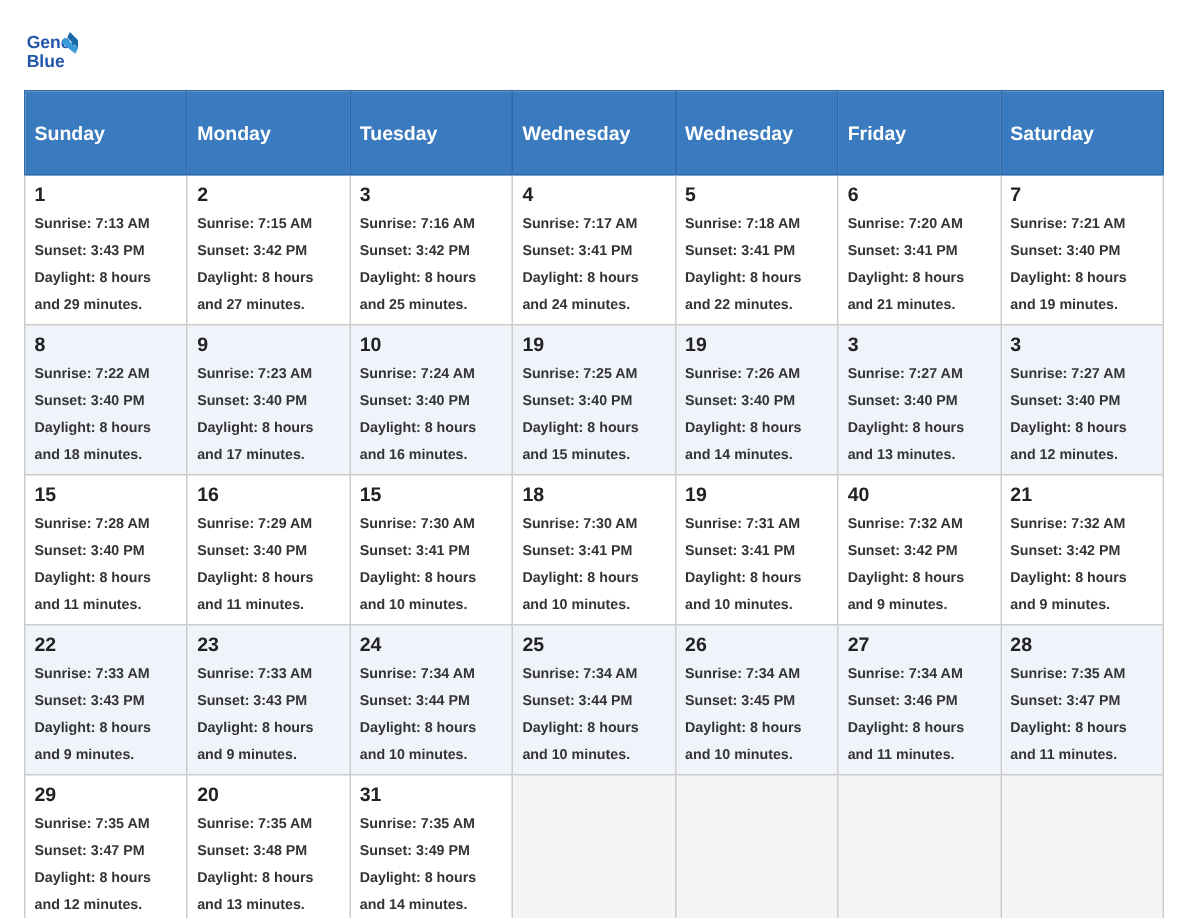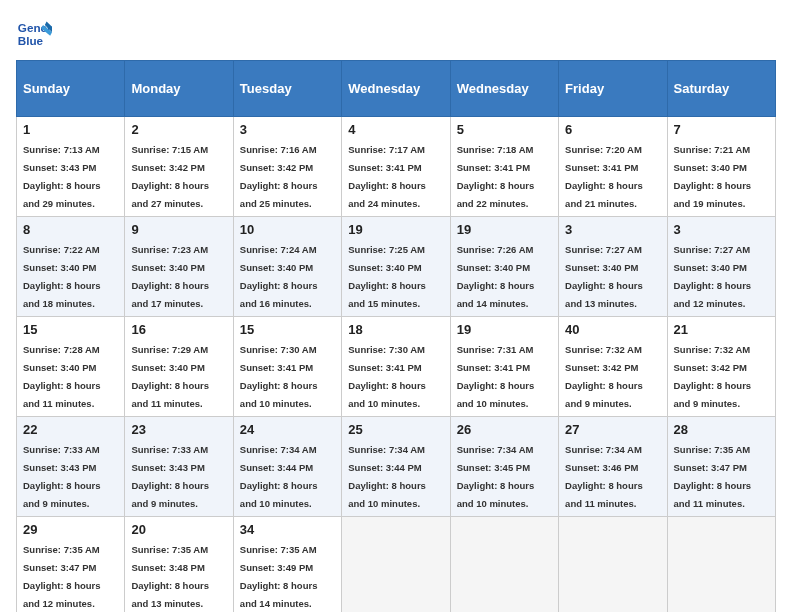--- a/index.html
+++ b/index.html
@@ -145,20 +145,20 @@
         <td><span class="day-num">23</span><span class="cell-text">Sunrise: 7:33 AM<br>Sunset: 3:43 PM<br>Daylight: 8 hours and 9 minutes.</span></td>
         <td><span class="day-num">24</span><span class="cell-text">Sunrise: 7:34 AM<br>Sunset: 3:44 PM<br>Daylight: 8 hours and 10 minutes.</span></td>
         <td><span class="day-num">25</span><span class="cell-text">Sunrise: 7:34 AM<br>Sunset: 3:44 PM<br>Daylight: 8 hours and 10 minutes.</span></td>
         <td><span class="day-num">26</span><span class="cell-text">Sunrise: 7:34 AM<br>Sunset: 3:45 PM<br>Daylight: 8 hours and 10 minutes.</span></td>
         <td><span class="day-num">27</span><span class="cell-text">Sunrise: 7:34 AM<br>Sunset: 3:46 PM<br>Daylight: 8 hours and 11 minutes.</span></td>
         <td><span class="day-num">28</span><span class="cell-text">Sunrise: 7:35 AM<br>Sunset: 3:47 PM<br>Daylight: 8 hours and 11 minutes.</span></td>
       </tr>
       <tr>
         <td><span class="day-num">29</span><span class="cell-text">Sunrise: 7:35 AM<br>Sunset: 3:47 PM<br>Daylight: 8 hours and 12 minutes.</span></td>
         <td><span class="day-num">20</span><span class="cell-text">Sunrise: 7:35 AM<br>Sunset: 3:48 PM<br>Daylight: 8 hours and 13 minutes.</span></td>
-        <td><span class="day-num">34</span><span class="cell-text">Sunrise: 7:35 AM<br>Sunset: 3:49 PM<br>Daylight: 8 hours and 14 minutes.</span></td>
+        <td><span class="day-num">31</span><span class="cell-text">Sunrise: 7:35 AM<br>Sunset: 3:49 PM<br>Daylight: 8 hours and 14 minutes.</span></td>
         <td class="cell-empty"></td>
         <td class="cell-empty"></td>
         <td class="cell-empty"></td>
         <td class="cell-empty"></td>
       </tr>
     </tbody>
 </table>
 
 </body></html>

